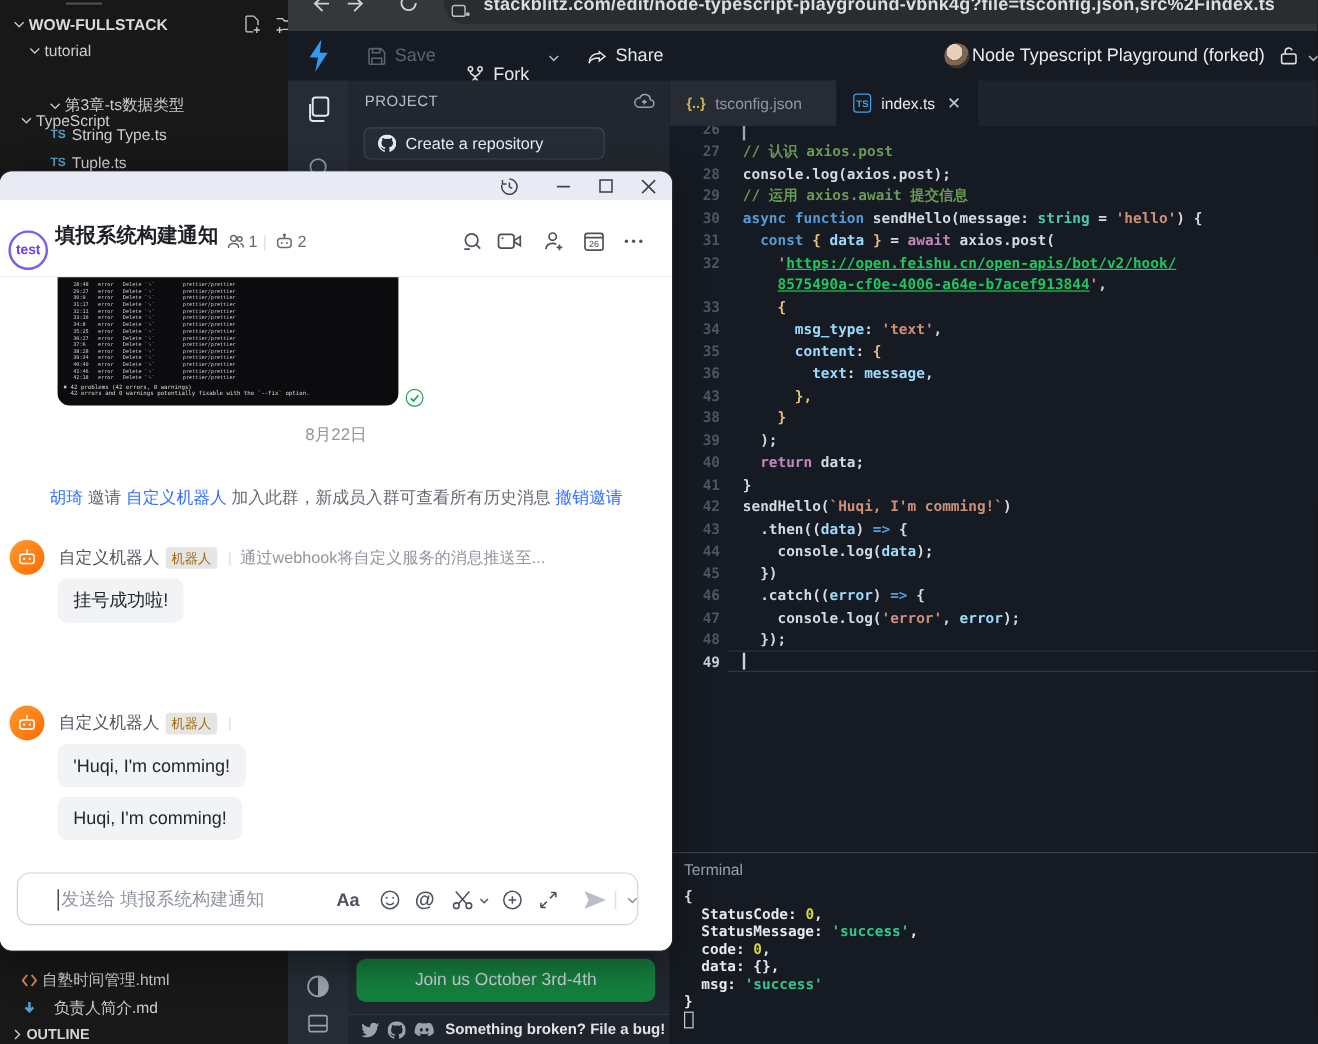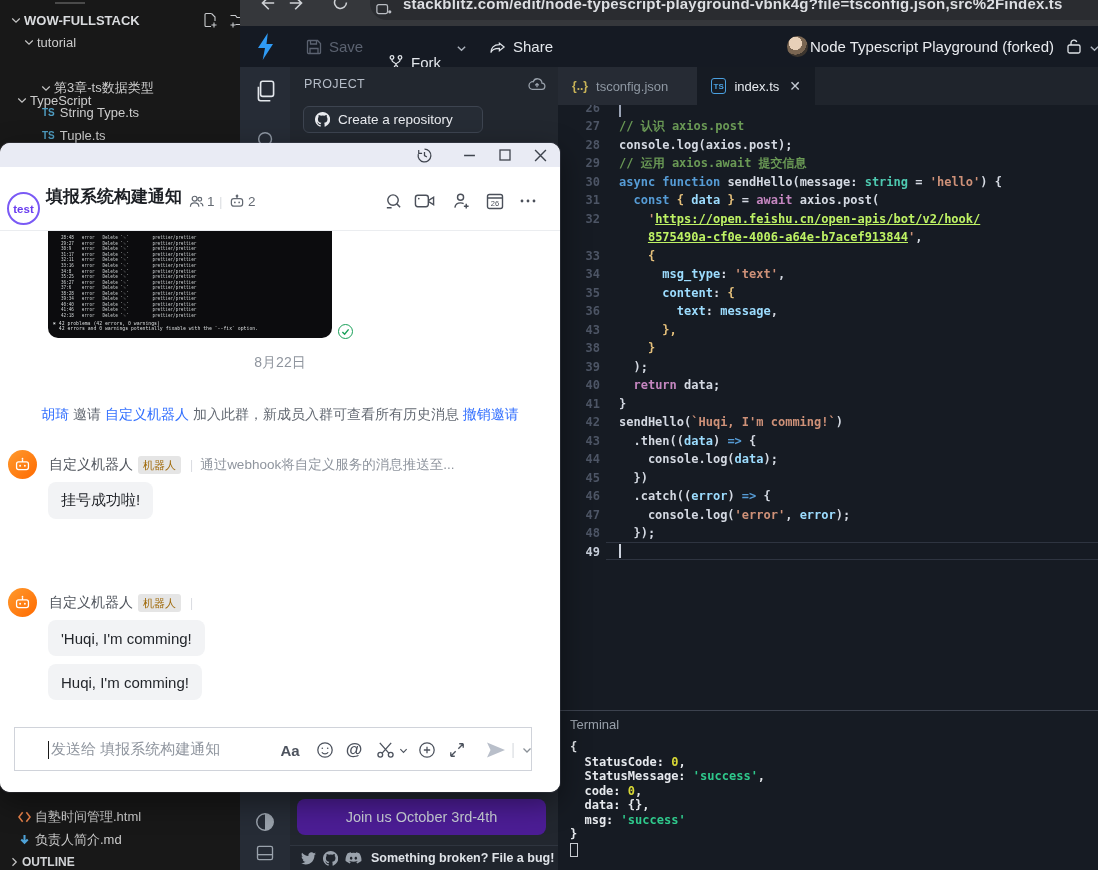--- a/index.html
+++ b/index.html
@@ -23,43 +23,43 @@
   .b-pill { position:absolute; left:130px; top:-14px; width:760px; height:34px; background:#2a2c30; border-radius:17px; }
   .b-url { position:absolute; left:163px; top:-5px; font-size:15px; font-weight:700; color:#dcdee2; letter-spacing:.2px; white-space:nowrap; }
   .b-navicon { position:absolute; top:-6px; color:#cfd2d6; }
 
   .sb-header { position:absolute; left:0; top:26px; width:858px; height:41px; background:#151a23; }
   .sb-hitem { position:absolute; top:0; height:41px; display:flex; align-items:center; gap:7px; color:#e3e7ec; font-size:15px; }
   .sb-disabled { color:#5b6270; }
   .sb-strip { position:absolute; left:0; top:67px; width:50px; height:803px; background:#262c36; }
   .sb-panel { position:absolute; left:50px; top:67px; width:268px; height:803px; background:#22272f; }
   .sb-ptitle { position:absolute; left:14px; top:10px; font-size:12.5px; letter-spacing:.4px; color:#b6bdc8; }
-  .sb-btn { position:absolute; left:13px; top:39px; width:180px; height:27px; border:1px solid #3d4450; border-radius:6px; background:#262c35; display:flex; align-items:center; gap:8px; padding-left:11px; color:#e8eaee; font-size:13.5px; }
-  .sb-banner { position:absolute; left:7px; top:732px; width:249px; height:36px; background:#4c1d95; border-radius:8px; display:flex; align-items:center; justify-content:center; color:#c9cfd7; font-size:14.5px; }
+  .sb-btn { position:absolute; left:13px; top:39px; width:201px; height:27px; border:1px solid #3d4450; border-radius:6px; background:#262c35; display:flex; align-items:center; gap:8px; padding-left:11px; color:#e8eaee; font-size:13.5px; }
+  .sb-banner { position:absolute; left:7px; top:732px; width:249px; height:36px; background:#15803d; border-radius:8px; display:flex; align-items:center; justify-content:center; color:#c9cfd7; font-size:14.5px; }
   .sb-footer { position:absolute; left:0; top:778px; width:268px; height:25px; background:#20252d; border-top:1px solid #2f353f; display:flex; align-items:center; }
   .sb-footer-text { color:#dfe3e8; font-size:12.5px; font-weight:700; margin-left:9px; white-space:nowrap; }
 
   
   .editor { position:absolute; left:318px; top:67px; width:540px; height:803px; background:#161b23; }
   .tabbar { position:absolute; left:0; top:0; width:540px; height:38px; background:#1f242c; }
   .tab { position:absolute; top:0; height:38px; display:flex; align-items:center; gap:8px; font-size:13px; padding:0 14px; }
   .tab-inactive { left:0; width:139px; background:#262b34; color:#8f98a3; }
   .tab-active { left:139px; width:118px; background:#161b23; color:#e8ecf1; }
   .json-ico { color:#c9b458; font-weight:700; font-size:12px; }
   .tsfile-ico { width:16px; height:16px; border:1.5px solid #4aa0e0; border-radius:3px; color:#4aa0e0; font-weight:700; font-size:8px; display:inline-flex; align-items:center; justify-content:center; }
   .tab-x { color:#c3c9d2; font-size:14px; margin-left:2px; }
 
   .code-area { position:absolute; left:0; top:38px; width:540px; height:605px; overflow:hidden; }
   .crow { position:absolute; left:0; width:540px; height:18.5px; white-space:pre; font-family:"DejaVu Sans Mono","Liberation Mono",monospace; font-size:12px; font-weight:600; line-height:18.5px; }
   .gut { position:absolute; left:0; top:0; width:42px; text-align:right; color:#4d5565; font-weight:600; }
   .codetxt { position:absolute; left:61px; top:0; }
   .tk-def { color:#d4d9e2; } .tk-cm { color:#6a9955; } .tk-kw { color:#569cd6; }
   .tk-ctl { color:#c586c0; } .tk-str { color:#ce9178; } .tk-var { color:#9cdcfe; }
   .tk-type { color:#4ec9b0; } .tk-gold { color:#e5c07b; }
-  .tk-lnk { color:#bef264; text-decoration:underline; }
+  .tk-lnk { color:#22c55e; text-decoration:underline; }
   .cur-line { position:absolute; left:48px; width:492px; height:18.5px; border-top:1px solid #2e3440; border-bottom:1px solid #2e3440; }
   .cursor-bar { position:absolute; width:1.5px; height:14px; background:#cdd3dd; }
   .l26bar { position:absolute; left:61px; top:0; width:2px; height:12px; background:#9aa3b5; }
 
   .term-divider { position:absolute; left:0; top:643px; width:540px; height:1px; background:#3c424e; }
   .term-label { position:absolute; left:12px; top:650px; font-size:13px; color:#99a1ab; }
   .term-body { position:absolute; left:12px; top:673px; font-family:"DejaVu Sans Mono","Liberation Mono",monospace; font-size:12px; font-weight:700; line-height:14.5px; white-space:pre; color:#e6e9ed; }
   .tm-num { color:#d9d936; } .tm-str { color:#2fc98c; }
   .term-cursor { position:absolute; left:12px; top:776px; width:8px; height:14px; border:1px solid #c8ccd2; }
 
@@ -79,21 +79,21 @@
   .shot-sum { position:absolute; left:5px; top:89px; width:550px; font-family:"DejaVu Sans Mono","Liberation Mono",monospace; font-size:9.6px; line-height:11px; color:#d8dbdc; transform:scale(.5); transform-origin:0 0; white-space:pre; }
   .read-check { position:absolute; left:338px; top:93px; width:15px; height:15px; border-radius:50%; border:1.5px solid #18a058; display:flex; align-items:center; justify-content:center; }
   .c-center { position:absolute; left:0; width:560px; text-align:center; color:#8f959e; }
   .inv-link { color:#3370ff; }
   .msg-avatar { position:absolute; left:8px; width:29px; height:29px; border-radius:50%; background:linear-gradient(135deg,#ff9a2e,#ff6a00); display:flex; align-items:center; justify-content:center; }
   .name-row { position:absolute; left:49px; height:18px; display:flex; align-items:center; font-size:14px; color:#51565e; white-space:nowrap; }
   .bot-badge { margin-left:5px; background:#e5e5e5; color:#a06a0a; font-size:11px; border-radius:3px; padding:1.5px 5px; }
   .name-div { margin:0 7px 0 9px; color:#d9dbe0; font-size:12px; }
   .name-desc { color:#8f959e; font-size:13.5px; }
   .bubble { position:absolute; left:48px; background:#f2f3f5; border-radius:8px; font-size:15px; color:#23262b; display:flex; align-items:center; padding:0 13px; }
-  .c-input { position:absolute; left:14px; top:584px; width:518px; height:44px; border:1px solid #d0d3da; border-radius:0; background:#fff; }
+  .c-input { position:absolute; left:14px; top:584px; width:518px; height:44px; border:1px solid #d0d3da; border-radius:11px; background:#fff; }
   .caret { position:absolute; left:33px; top:13px; width:1.3px; height:18px; background:#1a1a1a; }
   .placeholder { position:absolute; left:36px; top:12px; font-size:15px; color:#8f959e; }
   .in-ico { position:absolute; top:0; height:44px; display:flex; align-items:center; justify-content:center; color:#4d535e; }
 
   svg { display:block; }
 </style>
 </head>
 <body>
 
 <div class="stage">
@@ -167,21 +167,21 @@
           </span>
           <span style="margin-left:3px;">自塾时间管理.html</span>
         </div>
         <div class="tree-row" style="top: 829px; left: 16px;">
           <span class="chev">
             <svg width="13" height="13" viewBox="0 0 14 14">
               <path d="M7 1v8M3.5 6 7 9.5 10.5 6" fill="none" stroke="#4fa3d8" stroke-width="2.2"></path>
               <path d="M2 12.5h10" stroke="#4fa3d8" stroke-width="0"></path>
             </svg>
           </span>
-          <span style="margin-left:3px;">负责人简介.md</span>
+          <span style="margin-left:13px;">负责人简介.md</span>
         </div>
       </div>
 
     <div class="tree-row outline-row" style="left:6px; top:851px;">
       <span class="chev">
         <svg width="12" height="12" viewBox="0 0 16 16">
             <path d="M6 3l5 5-5 5" fill="none" stroke="#c5c5c5" stroke-width="1.6"></path>
           </svg>
       </span>
       <span>OUTLINE</span>

